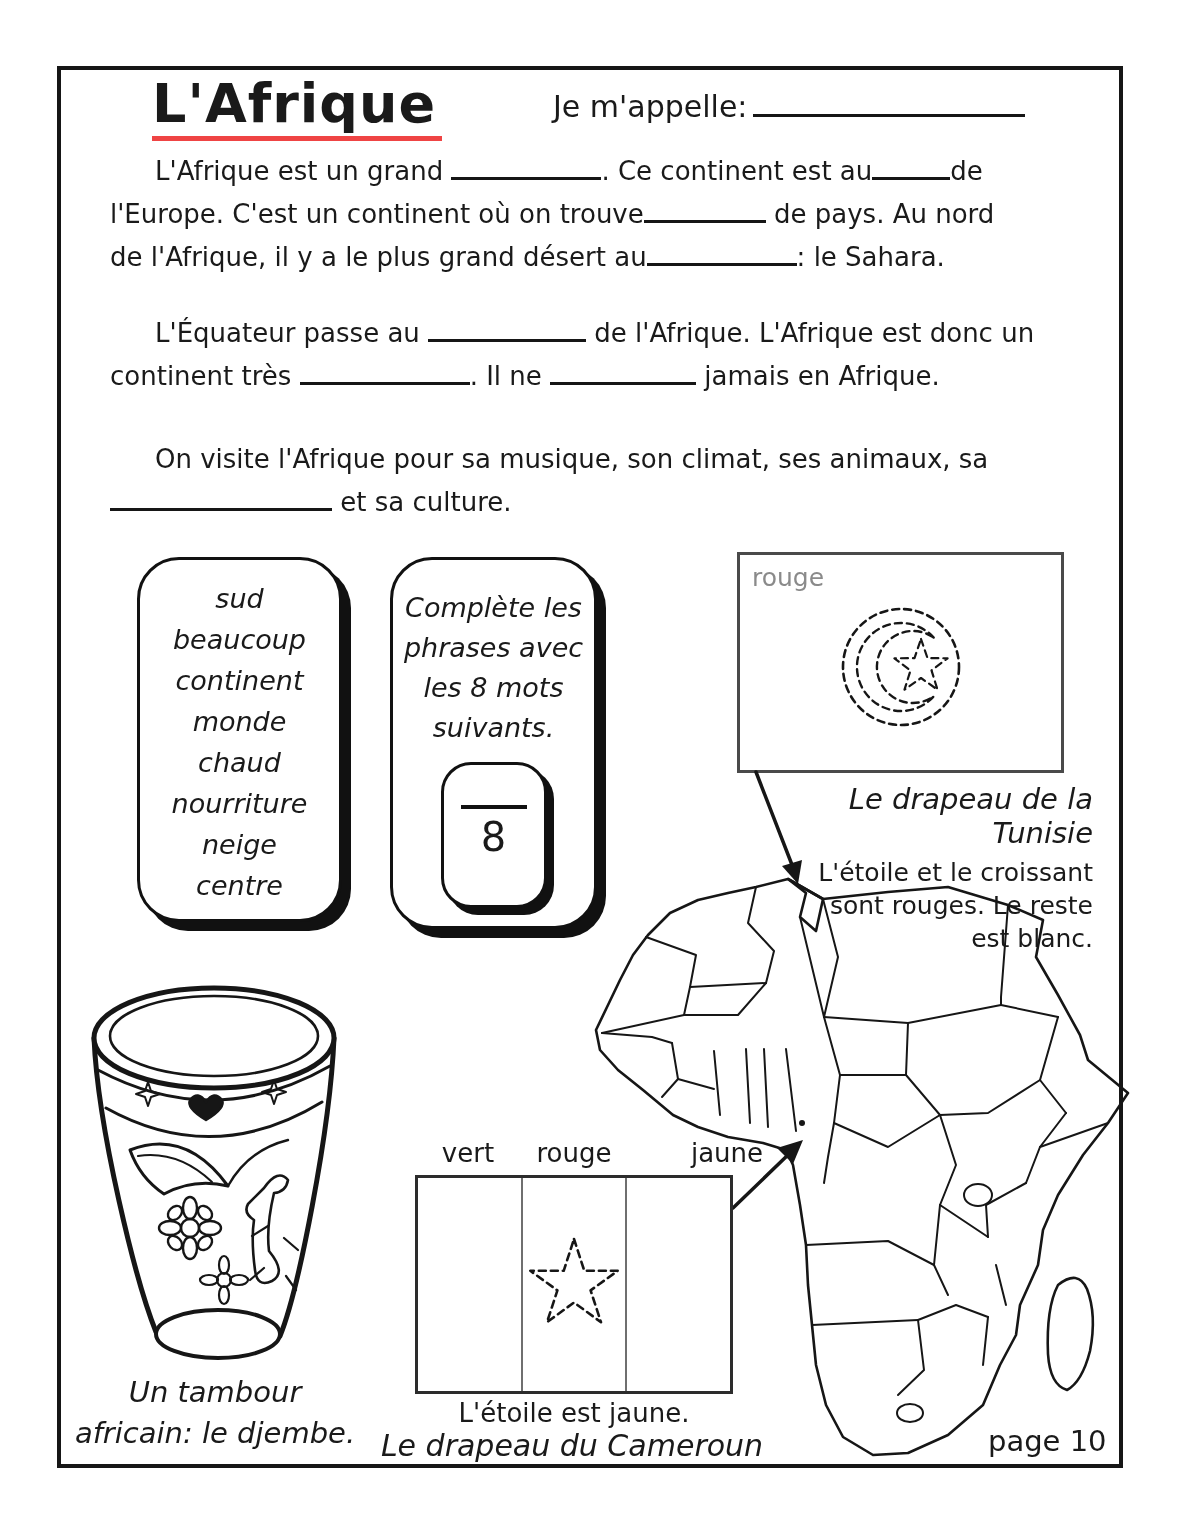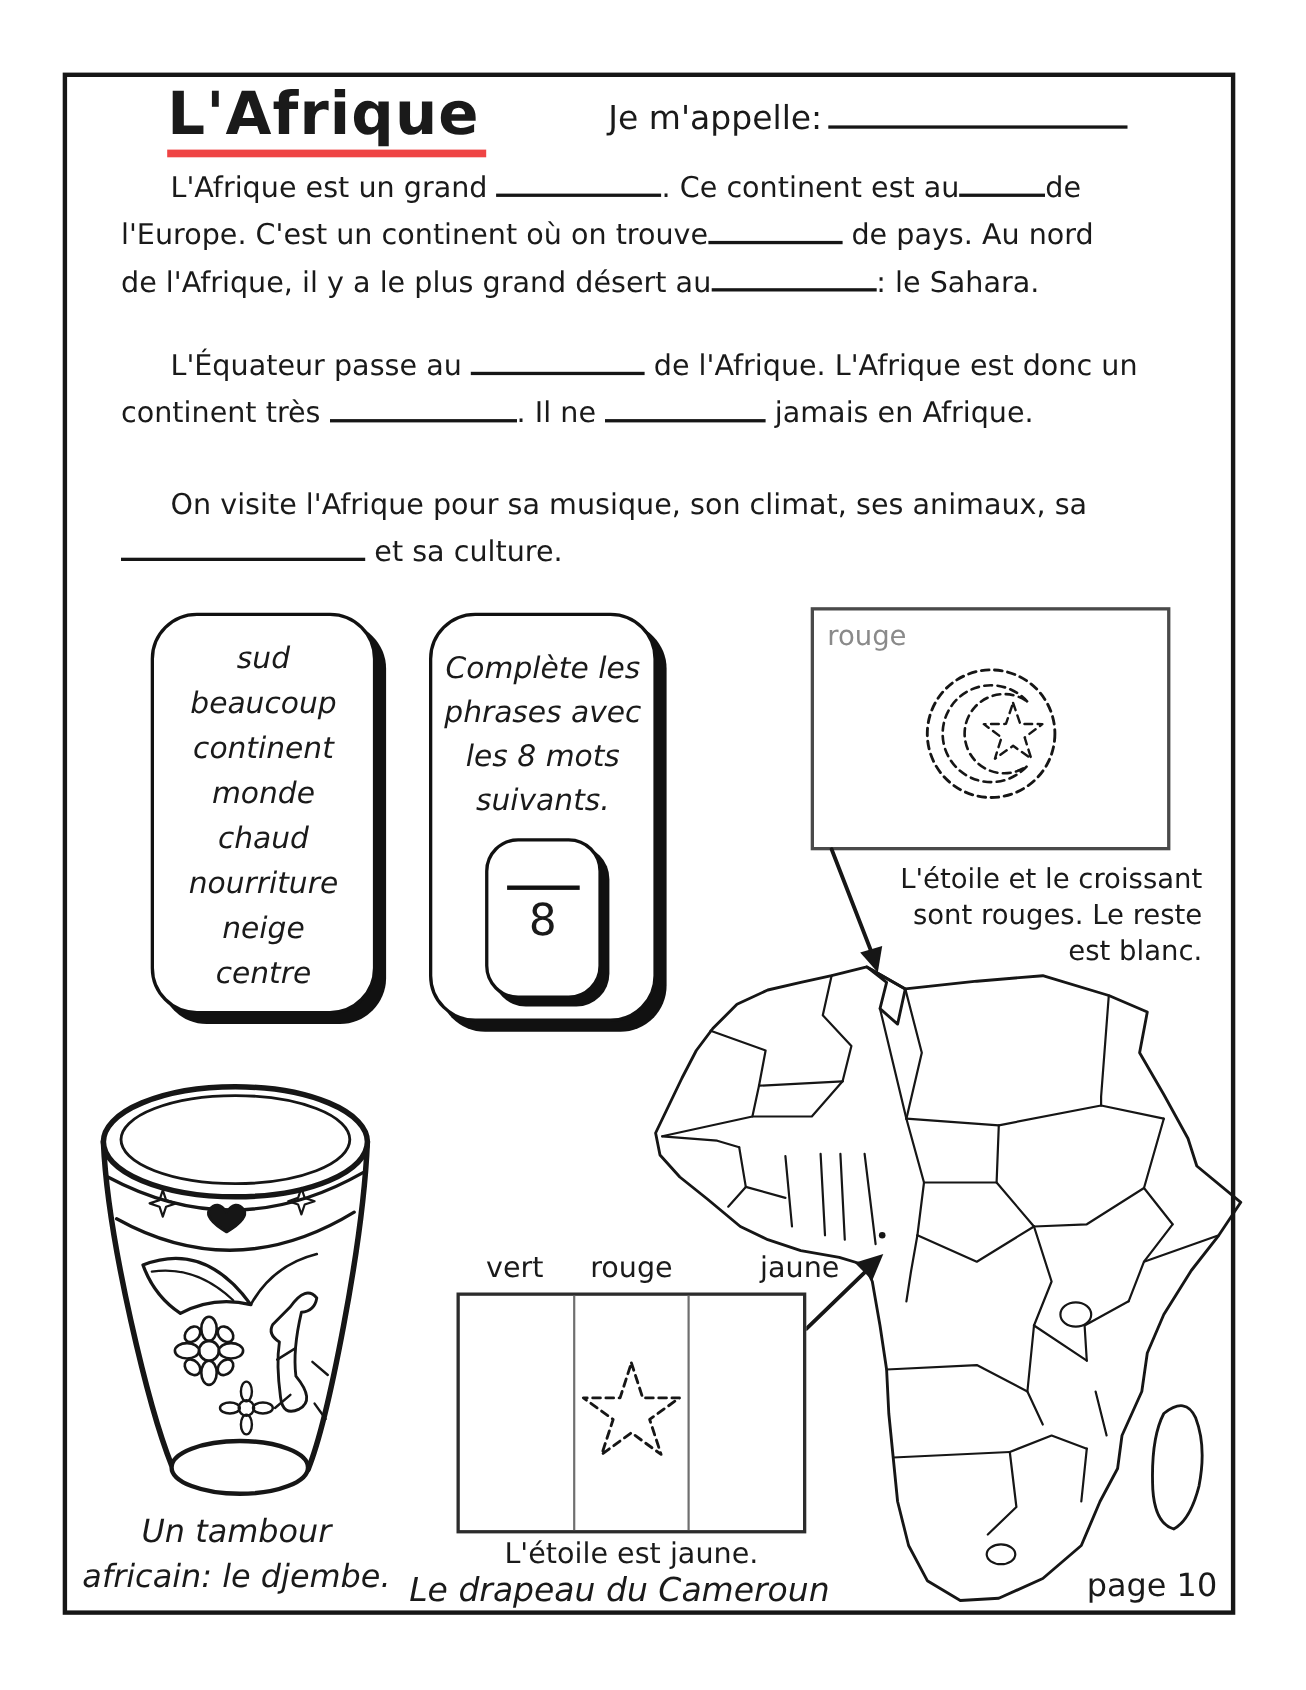--- a/index.html
+++ b/index.html
@@ -5,21 +5,21 @@
   html,body{margin:0;padding:0;}
   body{
     width:1187px;height:1536px;background:#ffffff;position:relative;
     font-family:"DejaVu Sans",sans-serif;color:#1a1a1a;overflow:hidden;
   }
   .abs{position:absolute;}
   
   .sheet-border{left:57px;top:66px;width:1058px;height:1394px;border:4px solid #161616;background:#fff;}
   
   .title{left:152px;top:74px;font-size:54px;font-weight:900;letter-spacing:1px;
-         border-bottom:7px solid #ef4444;padding:0 6px 3px 0;line-height:1.1;}
+         border-bottom:5px solid #ef4444;padding:0 6px 3px 0;line-height:1.1;}
   .name-line{left:553px;top:84px;font-size:30px;white-space:nowrap;}
   .name-line .blank{width:272px;margin-left:6px;}
   
   .para{left:110px;width:978px;font-size:26px;line-height:43px;white-space:nowrap;}
   .para .wline:first-child{text-indent:45px;}
   .blank{display:inline-block;border-bottom:3px solid #161616;height:1em;vertical-align:baseline;}
   
   .card{border:3.5px solid #111;border-radius:42px;background:#fff;box-shadow:9px 9px 0 #111;}
   .word-card{left:137px;top:557px;width:205px;height:365px;font-style:italic;font-size:27px;
              text-align:center;padding-top:18px;box-sizing:border-box;line-height:41px;}
@@ -37,21 +37,21 @@
   .tn-caption .cap1{font-style:italic;font-size:29px;margin-bottom:6px;}
   .tn-caption .note{font-size:25px;line-height:33px;}
   
   .cm-flag{left:415px;top:1175px;width:318px;height:219px;border:3px solid #2c2c2c;background:#fff;
            box-sizing:border-box;display:flex;}
   .cm-stripe{flex:1;}
   .cm-stripe.mid{border-left:2px solid #6f6f6f;border-right:2px solid #6f6f6f;}
   .cm-star{left:50%;top:50%;transform:translate(-50%,-50%);}
   .cm-labels span{position:absolute;font-size:26px;transform:translateX(-50%);}
   .cm-note{left:415px;top:1398px;width:318px;text-align:center;font-size:26px;}
-  .cm-caption{left:372px;top:1428px;width:400px;text-align:left;font-style:italic;font-size:30px;}
+  .cm-caption{left:372px;top:1428px;width:400px;text-align:center;font-style:italic;font-size:30px;}
   
   .drum-caption{left:70px;top:1372px;width:290px;text-align:center;font-style:italic;font-size:29px;line-height:41px;}
   .page-num{left:988px;top:1424px;font-size:29px;}
   svg{display:block;}
   .ink{stroke:#161616;fill:none;stroke-linecap:round;stroke-linejoin:round;}
   .dash{stroke-dasharray:7 5;}
 </style>
 </head>
 <body>
 
@@ -103,20 +103,21 @@
 <div class="abs tn-flag">
   <span class="abs tn-rouge">rouge</span>
   <svg class="abs tn-emblem" width="150" height="150" viewBox="-75 -75 150 150">
     <circle class="ink dash" cx="0" cy="0" r="58" stroke-width="2.6"></circle>
     <path class="ink dash" stroke-width="2.4" d="M32.7,-29.4 A44,44 0 1 0 32.7,29.4 A36,36 0 1 1 32.7,-29.4 Z"></path>
     <polygon class="ink dash" stroke-width="2.2" points="20,-28 26.5,-8.9 46.6,-8.7 30.5,3.4 36.5,22.7 20,11 3.5,22.7 9.5,3.4 -6.6,-8.7 13.5,-8.9"></polygon>
   </svg>
 </div>
 
 <div class="abs tn-caption">
+  <div class="cap1">Le drapeau de la Tunisie</div>
   <div class="note">
       <div>L'étoile et le croissant</div>
       <div>sont  rouges. Le reste</div>
       <div>est blanc.</div>
     </div>
 </div>
 
 <svg class="abs" style="left:740px;top:762px;" width="80" height="140">
   <line x1="16" y1="10" x2="54" y2="108" class="ink" stroke-width="3.5"></line>
   <polygon points="58,122 42,104 62,98" fill="#161616"></polygon>

